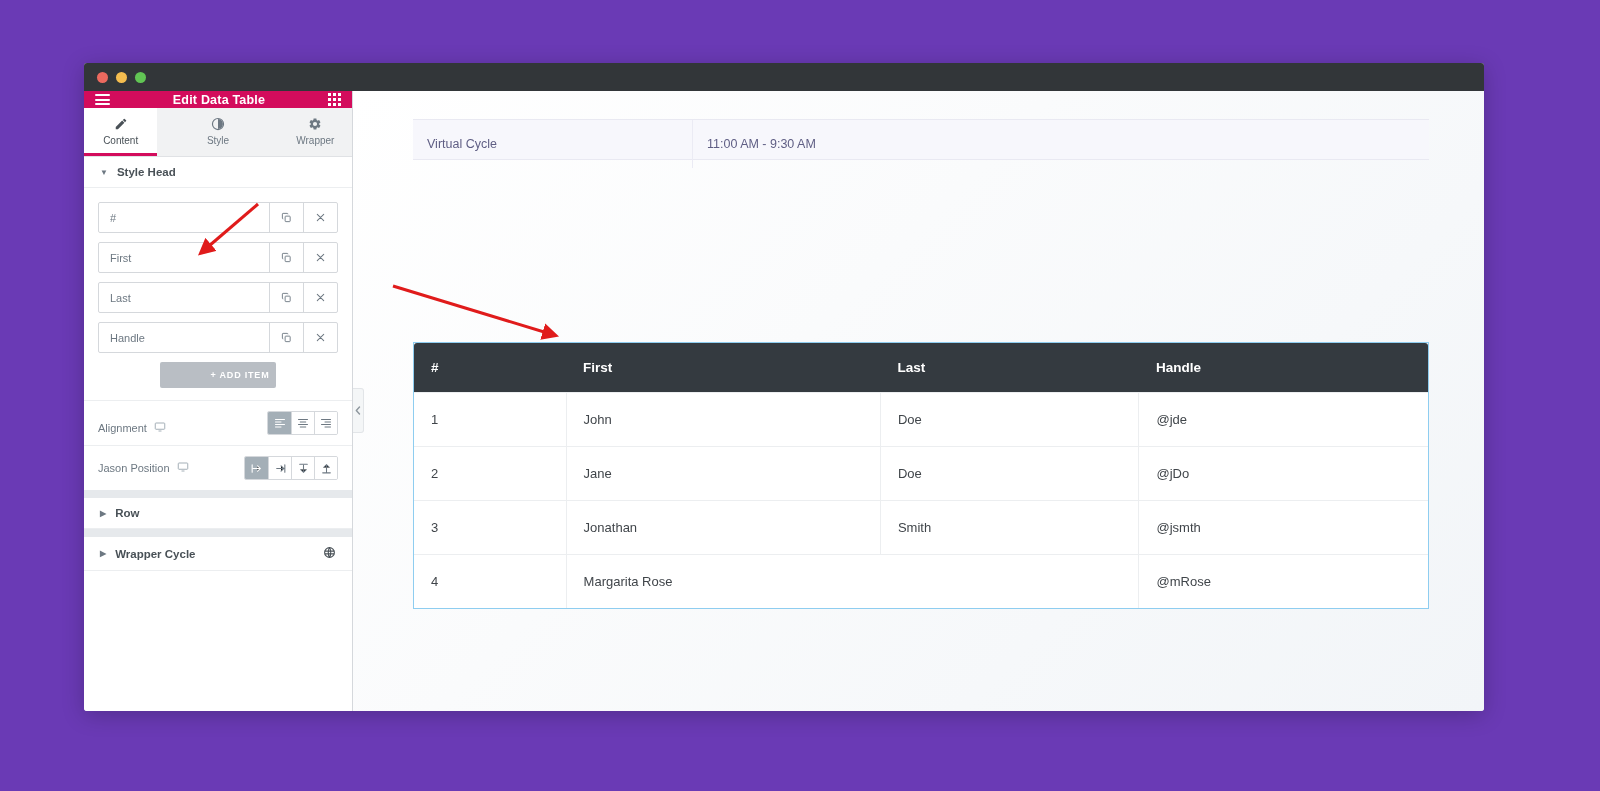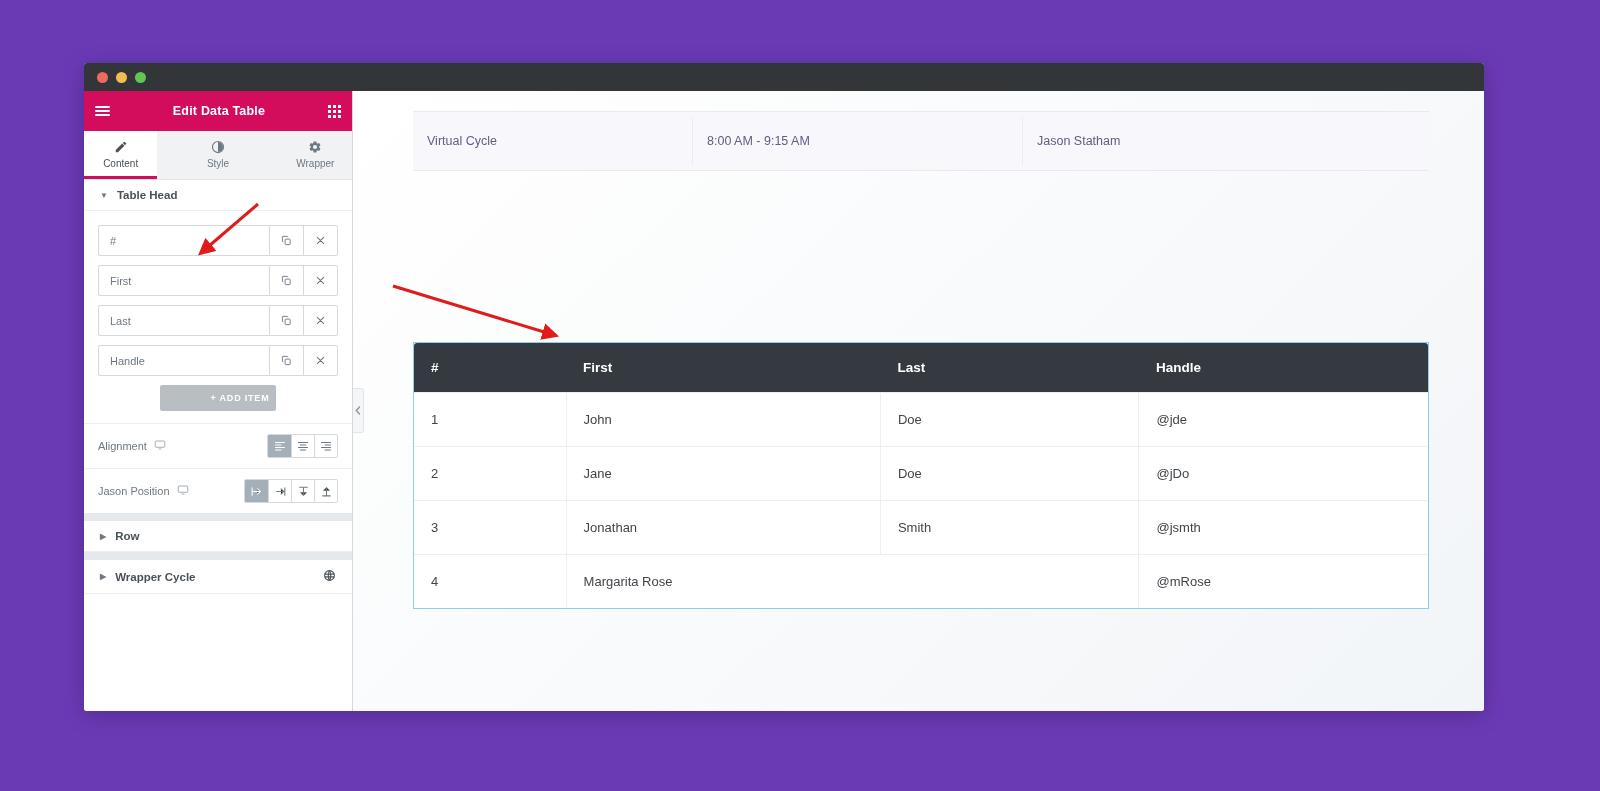--- a/index.html
+++ b/index.html
@@ -37,21 +37,21 @@
 
   
   #editor-panel {
     width: 269px; flex: none;
     background: #ffffff;
     display: flex; flex-direction: column;
     border-right: 1px solid #d5d8dc;
     position: relative;
   }
   #panel-header {
-    height: 40px; background: #d6336c; background: #d30c5c;
+    height: 17px; background: #d6336c; background: #d30c5c;
     display: flex; align-items: center; justify-content: space-between;
     padding: 0 11px;
   }
   #panel-title {
     color: #fff; font-size: 12.5px; font-weight: 700;
     letter-spacing: .2px;
     flex: 1; text-align: center;
   }
   .hamburger { width: 15px; }
   .hamburger span { display: block; height: 2px; background: #fff; margin: 2.4px 0; border-radius: 1px; }
@@ -155,26 +155,26 @@
     background: #f4f6f7;
     border: 1px solid #e2e5e8; border-left: none;
     border-radius: 0 3px 3px 0;
     display: flex; align-items: center; justify-content: center;
     color: #8d969d; font-size: 9px;
     cursor: pointer; z-index: 5;
   }
 
   
   #top-partial {
-    position: absolute; left: 60px; top: 20px;
-    width: 1016px; height: 60px;
+    position: absolute; left: 60px; top: 28px;
+    width: 1016px; height: 41px;
     background: #f7f7fc;
     border-top: 1px solid #e9e9f2;
     border-bottom: 1px solid #e9e9f2;
-    display: flex; align-items: center;
+    display: flex; align-items: flex-start;
   }
   #top-partial .cell {
     font-size: 12.5px; color: #5f5e84;
     height: 48px; display: flex; align-items: center;
     padding-left: 14px;
     border-right: 1px solid #ebebf4;
   }
   #top-partial .cell:last-child { border-right: none; }
 
   
@@ -266,21 +266,21 @@
             <svg width="14" height="14" viewBox="0 0 24 24" fill="#6d7882">
               <path d="M19.14 12.94a7.07 7.07 0 000-1.88l2.03-1.58a.5.5 0 00.12-.64l-1.92-3.32a.5.5 0 00-.6-.22l-2.39.96a7 7 0 00-1.62-.94l-.36-2.54a.5.5 0 00-.5-.42h-3.84a.5.5 0 00-.5.42l-.36 2.54c-.58.24-1.12.56-1.62.94l-2.39-.96a.5.5 0 00-.6.22L2.67 8.84a.5.5 0 00.12.64l2.03 1.58a7.07 7.07 0 000 1.88l-2.03 1.58a.5.5 0 00-.12.64l1.92 3.32c.13.22.39.31.6.22l2.39-.96c.5.38 1.04.7 1.62.94l.36 2.54c.04.24.25.42.5.42h3.84c.25 0 .46-.18.5-.42l.36-2.54c.58-.24 1.12-.56 1.62-.94l2.39.96c.21.09.47 0 .6-.22l1.92-3.32a.5.5 0 00-.12-.64l-2.03-1.58zM12 15.6A3.6 3.6 0 1112 8.4a3.6 3.6 0 010 7.2z"></path>
             </svg>
           </span>
           <span>Wrapper</span>
         </div>
       </div>
 
       <div class="section-head">
         <span class="caret">▼</span>
-        <span>Table Head</span>
+        <span>Style Head</span>
       </div>
 
       <div id="section-body">
 
         <div class="repeater-item">
           <span class="ri-label">#</span>
           <span class="ri-btn">
             <svg width="11" height="11" viewBox="0 0 24 24" fill="none" stroke="#6d7882" stroke-width="2">
               <rect x="9" y="9" width="11" height="12" rx="1.5"></rect>
                 <path d="M5 15H4.5A1.5 1.5 0 013 13.5V4.5A1.5 1.5 0 014.5 3h9A1.5 1.5 0 0115 4.5V5"></path>
@@ -334,21 +334,21 @@
           <span class="ri-btn">
             <svg width="11" height="11" viewBox="0 0 24 24" stroke="#6d7882" stroke-width="2.2" stroke-linecap="round">
               <path d="M5 5l14 14M19 5L5 19"></path>
             </svg>
           </span>
         </div>
 
         <button class="add-item-btn">+   ADD ITEM</button>
       </div>
 
-      <div class="control-row" style="margin-top:12px;">
+      <div class="control-row" style="margin-top:12px;align-items:flex-end;">
         <span class="ctrl-label">
           <span>Alignment</span>
           <span class="monitor-ico">
             <svg width="12" height="12" viewBox="0 0 24 24" fill="none" stroke="#a4afb7" stroke-width="2">
               <rect x="2.5" y="4" width="19" height="12.5" rx="1.5"></rect>
                 <path d="M9 20h6"></path>
             </svg>
           </span>
         </span>
         <span class="choice-group">
@@ -431,22 +431,21 @@
     <div id="canvas">
 
       <div id="panel-collapse">
         <svg width="6" height="9" viewBox="0 0 6 9" stroke="#8d969d" stroke-width="1.4" fill="none" stroke-linecap="round" stroke-linejoin="round">
           <path d="M4.5 1L1.3 4.5 4.5 8"></path>
         </svg>
       </div>
 
       <div id="top-partial">
         <div class="cell" style="width:280px;">Virtual Cycle</div>
-        <div class="cell" style="width:330px;">8:00 AM - 9:15 AM</div>
-        <div class="cell" style="width:251px;">Jason Statham</div>
+        <div class="cell" style="width:330px;">11:00 AM - 9:30 AM</div>
       </div>
 
       <div id="data-table-wrap">
         <table class="data-table">
           <colgroup>
             <col style="width:15%">
               <col style="width:31%">
               <col style="width:25.5%">
               <col style="width:28.5%">
           </colgroup>

